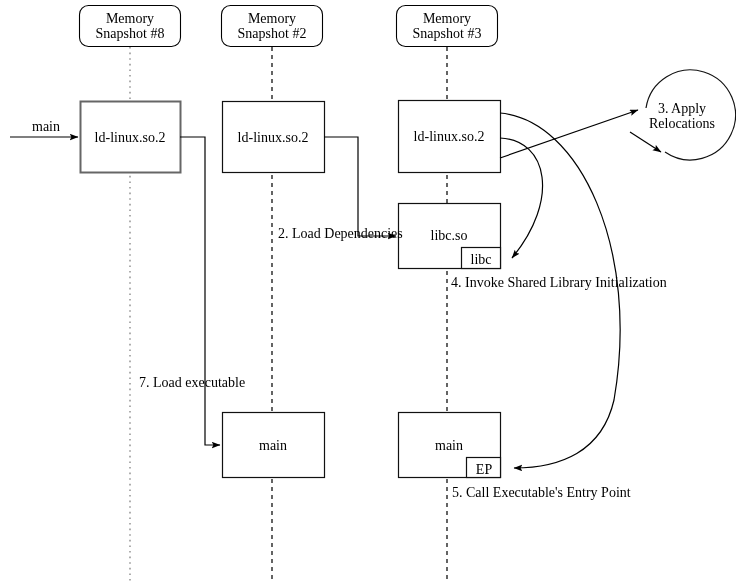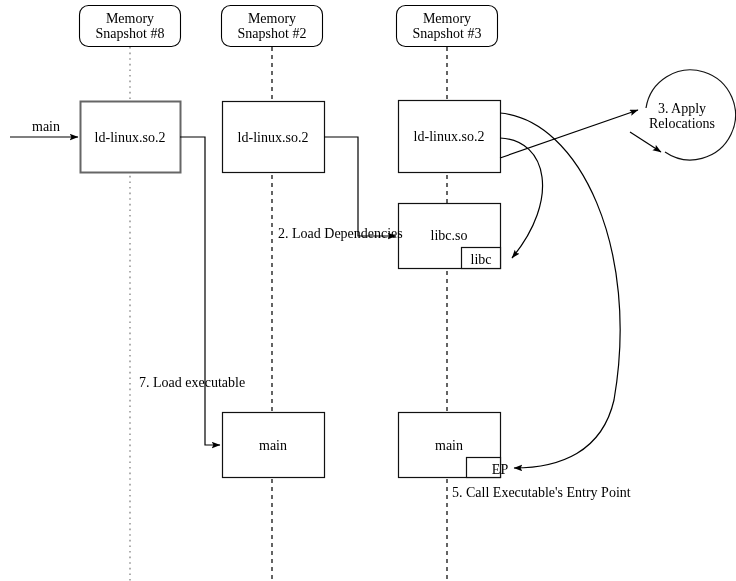--- a/index.html
+++ b/index.html
@@ -105,27 +105,28 @@
   <div class="lbl ctr" style="left:130px; top:137px;">ld-linux.so.2</div>
   <div class="lbl ctr" style="left:273px; top:137px;">ld-linux.so.2</div>
   <div class="lbl ctr" style="left:449px; top:136px;">ld-linux.so.2</div>
 
   <div class="lbl ctr" style="left:449px; top:235px;">libc.so</div>
   <div class="lbl ctr" style="left:481px; top:259px;">libc</div>
 
   <div class="lbl ctr" style="left:273px; top:445px;">main</div>
 
   <div class="lbl ctr" style="left:449px; top:445px;">main</div>
-  <div class="lbl ctr" style="left:484px; top:469px;margin-left:16px;">EP</div>
+  <div class="lbl ctr" style="left:484px; top:469px;">EP</div>
 
   <div class="lbl ctr" style="left:46px; top:126px;">main</div>
 
   <div class="lbl" style="left:139px; top:375px;">7. Load executable</div>
 
   <div class="lbl" style="left:278px; top:185px;margin-top:41px;">2. Load Dependencies</div>
 
   <div class="lbl ctr" style="left:682px; top:108px;">3. Apply</div>
   <div class="lbl ctr" style="left:682px; top:123px;">Relocations</div>
 
+  <div class="lbl" style="left:451px; top:275px;">4. Invoke Shared Library Initialization</div>
 
   <div class="lbl" style="left:452px; top:485px;">5. Call Executable's Entry Point</div>
 
 </div>
 
 </body></html>

